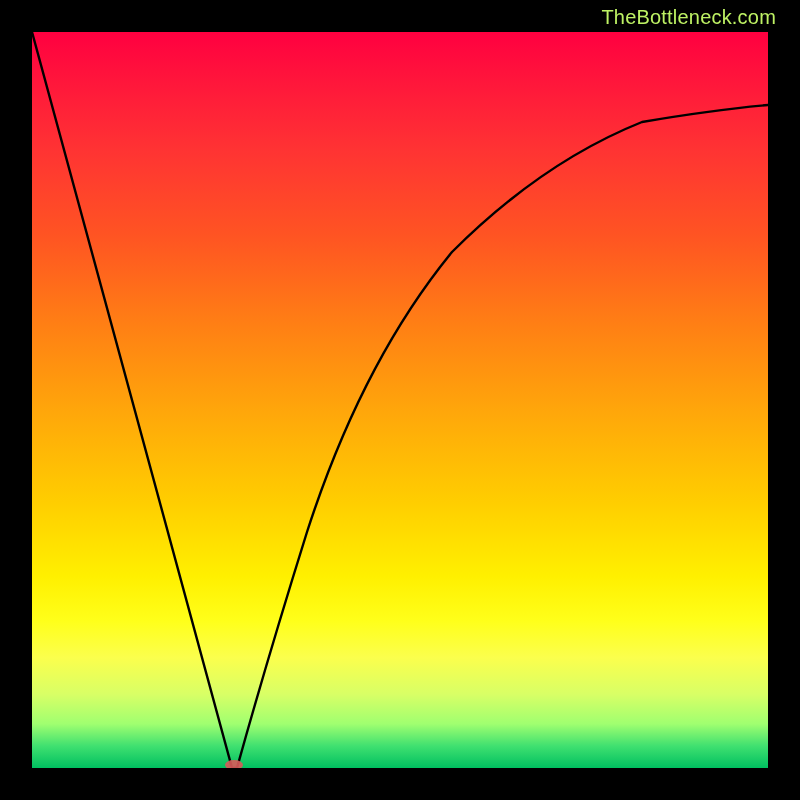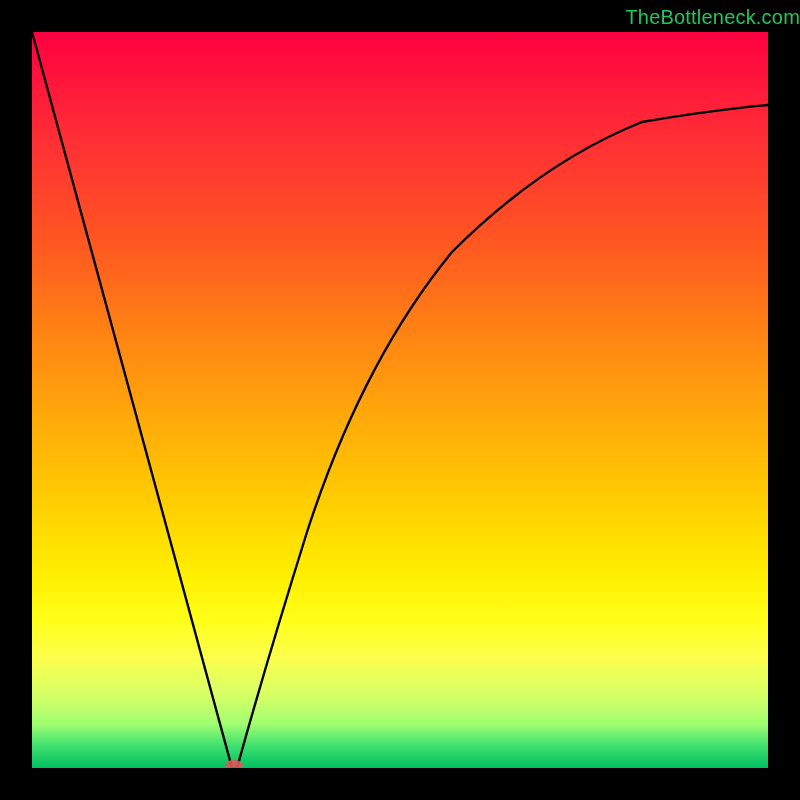--- a/index.html
+++ b/index.html
@@ -36,22 +36,22 @@
       #fbff4d 85%,
       #d8ff66 90%,
       #a0ff70 94%,
       #40e070 97%,
       #00c060 100%
     );
   }
   .watermark {
     position: absolute;
     top: 6px;
-    right: 0;
-    color: #22c55e;
+    right: 24px;
+    color: #bef264;
     font-size: 20px;
     font-weight: 500;
     letter-spacing: 0.2px;
   }
   svg.curve {
     position: absolute;
     left: 0;
     top: 0;
     width: 736px;
     height: 736px;

